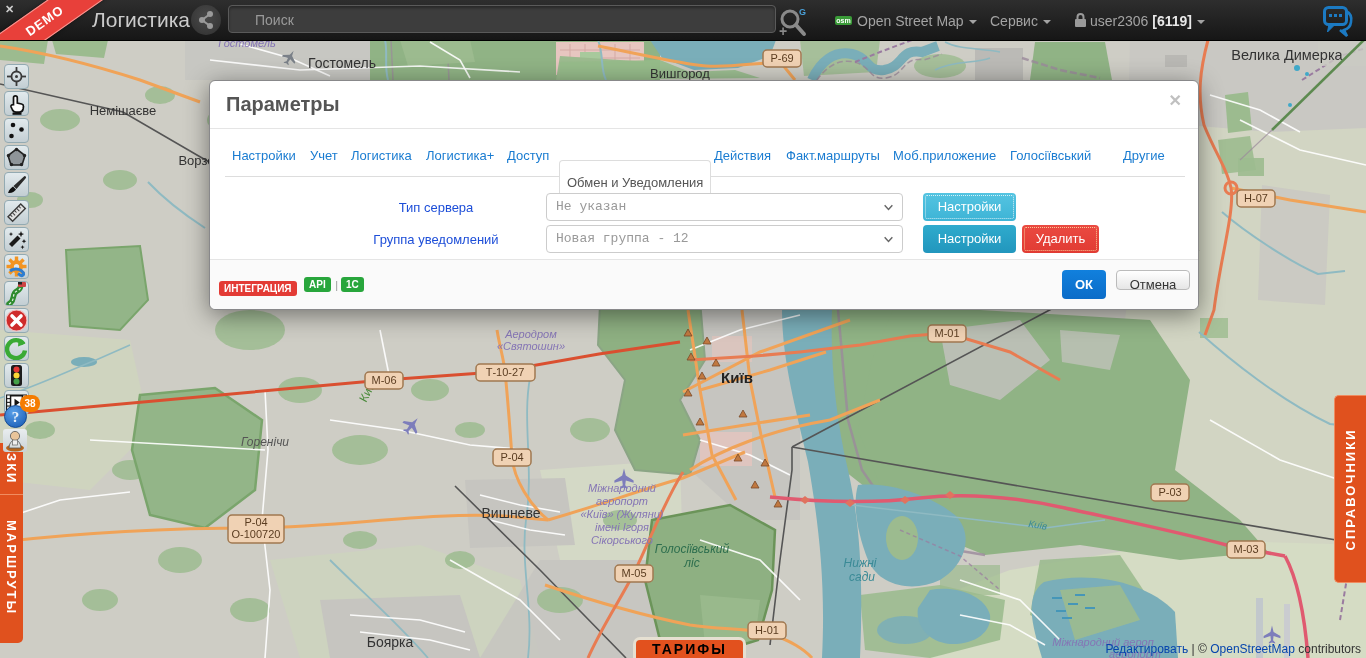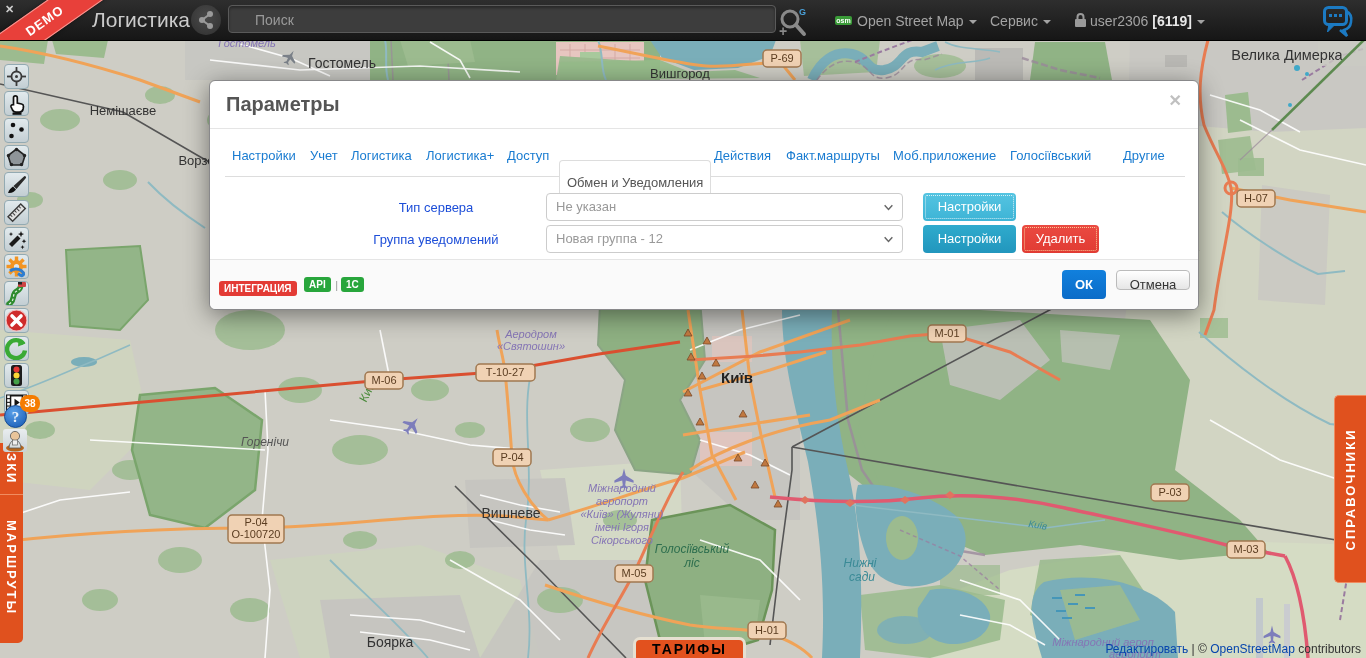--- a/index.html
+++ b/index.html
@@ -23,21 +23,21 @@
 #modal{position:absolute;left:209px;top:80px;width:990px;height:230px;background:#fff;border-radius:6px;z-index:40;
 box-shadow:0 5px 25px rgba(0,0,0,.45);border:1px solid #88888a;box-sizing:border-box;}
 #mtitle{position:absolute;left:16px;top:12px;font-size:20px;font-weight:bold;color:#555;}
 #mclose{position:absolute;right:16px;top:10px;font-size:16px;color:#c0c0c0;font-weight:bold;}
 #mhr{position:absolute;left:0;top:47px;width:100%;border-top:1px solid #e5e5e5;}
 #tabs{position:absolute;left:15px;top:53px;width:960px;height:42px;border-bottom:1px solid #ddd;font-size:13px;}
 #tabs .t{position:absolute;top:14px;color:#1a7cd1;white-space:nowrap;}
 #tabs .ta{position:absolute;top:0;height:42px;box-sizing:border-box;background:#fff;border:1px solid #ddd;border-bottom:none;border-radius:4px 4px 0 0;padding:14px 7px 0;color:#555;white-space:nowrap;margin-top:26px;}
 .flabel{position:absolute;font-size:13px;color:#1d4ed8;text-align:center;width:200px;}
 .fsel{position:absolute;left:336px;width:357px;height:28px;border:1px solid #ccc;border-radius:4px;background:#fff;box-sizing:border-box;
-font-size:13px;color:#999;line-height:26px;padding-left:9px;}
+font-size:13px;color:#999;line-height:26px;padding-left:9px;font-family:Liberation Mono, monospace;}
 .fsel .chev{position:absolute;right:8px;top:8px;width:11px;height:11px;}
 .btn{position:absolute;border-radius:4px;color:#fff;font-size:13px;text-align:center;z-index:41;box-sizing:border-box;}
 #mfoot{position:absolute;left:0;bottom:0;width:100%;height:49px;background:#fafafa;border-top:1px solid #e5e5e5;border-radius:0 0 6px 6px;}
 .badge{display:inline-block;border-radius:3px;color:#fff;font-weight:bold;font-size:10px;padding:2px 5px;vertical-align:middle;}
 
 #tarifs{position:absolute;left:633px;top:637px;width:113px;height:21px;background:#e2511e;border:3px solid #e6e0d2;border-bottom:none;border-radius:7px 7px 0 0;z-index:10;color:#000000;font-weight:bold;font-size:14px;text-align:center;line-height:19px;letter-spacing:2px;box-sizing:border-box;}
 #attrib{position:absolute;right:5px;top:642px;z-index:9;font-size:12px;color:#333;}
 #attrib a{color:#0645ad;text-decoration:none;}
 </style>
 </head>

